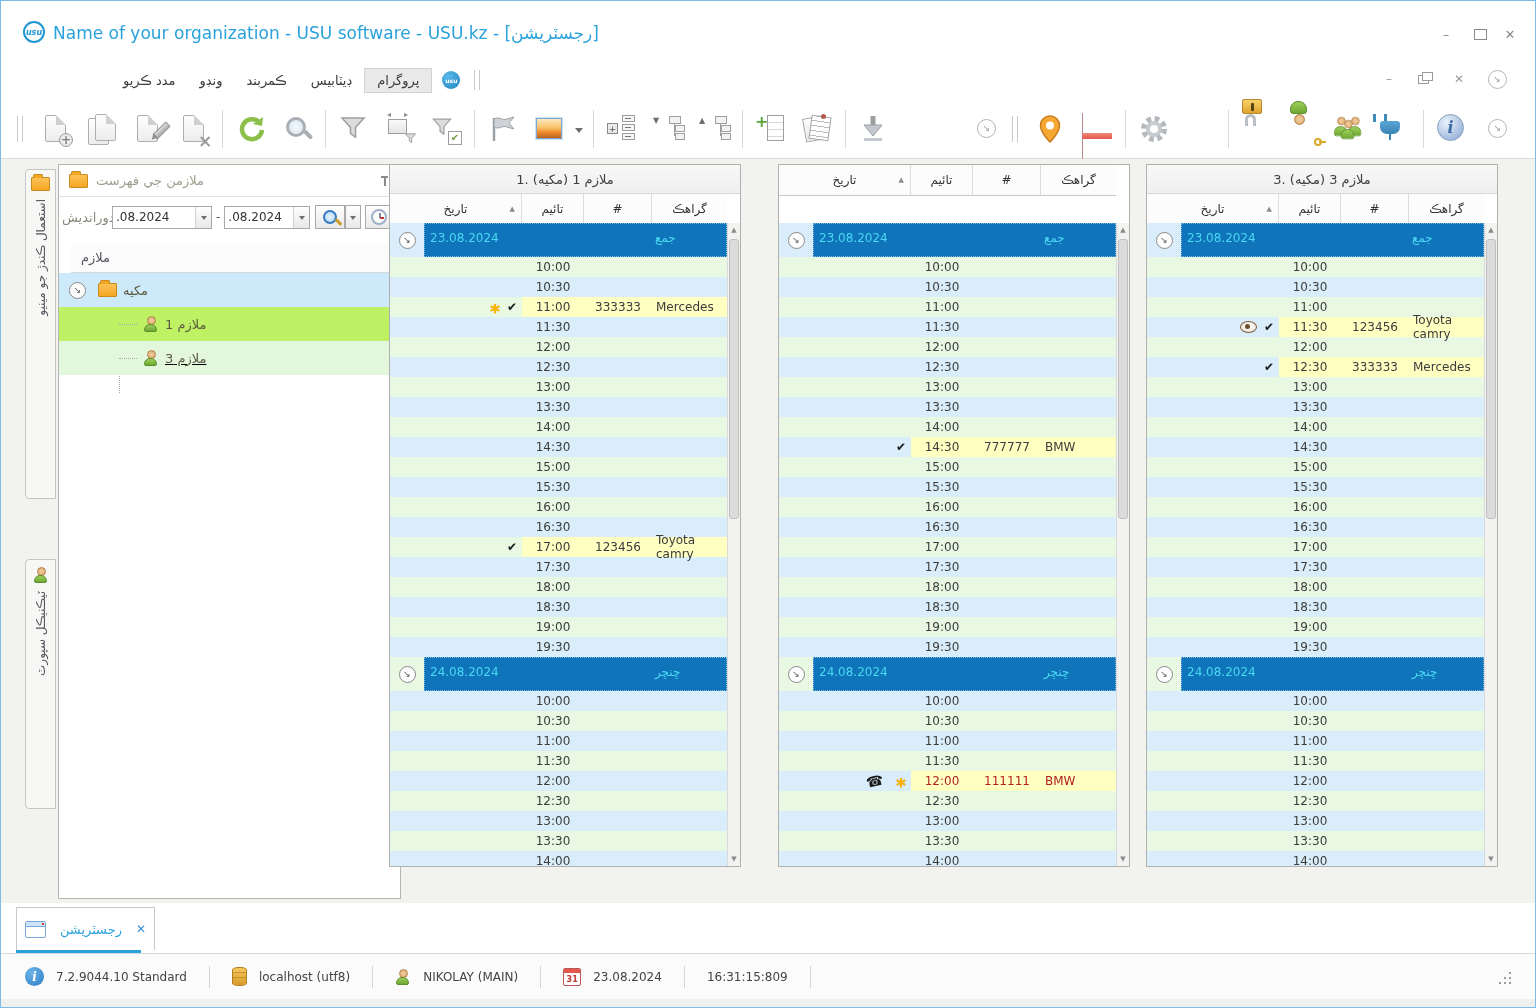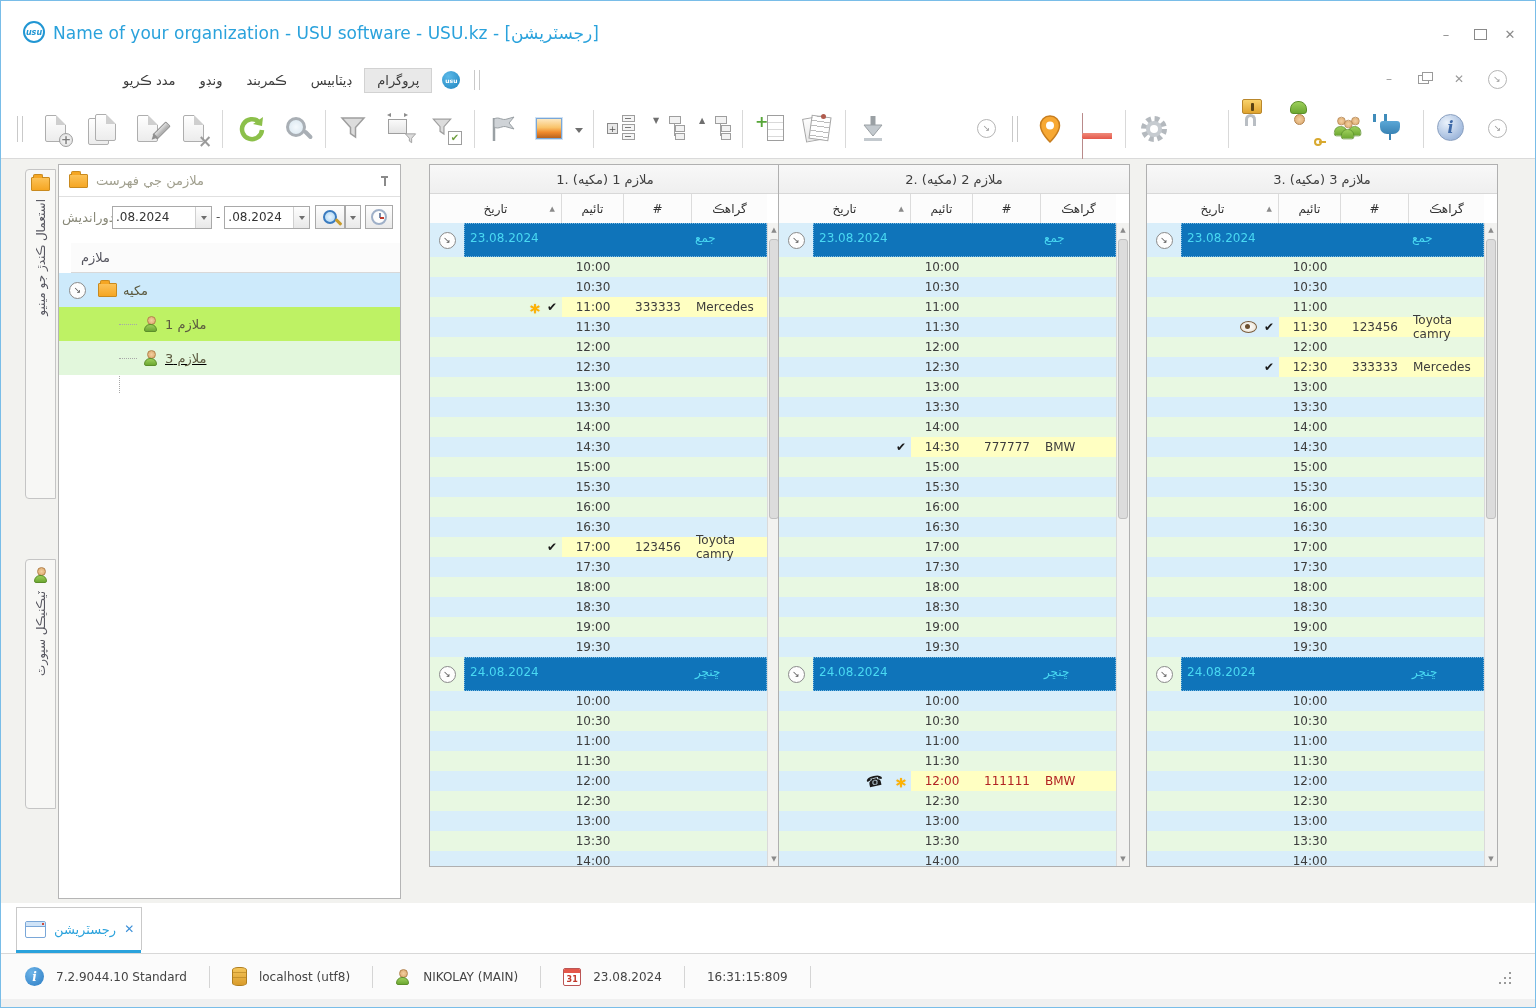--- a/index.html
+++ b/index.html
@@ -184,21 +184,21 @@
   .star-ic{color:#ffb400;font-size:19px;font-weight:bold;line-height:8px;margin-top:8px;text-shadow:0 0 1px #e09000;}
   .eye-ic{position:relative;width:15px;height:10px;border:1px solid #7a5b3a;border-radius:50%;background:radial-gradient(#fff,#e8e0d0);}
   .eye-ic:after{content:"";position:absolute;left:4px;top:1.5px;width:5px;height:5px;border-radius:50%;background:#6b4f2f;}
   .phone-ic{font-size:14px;color:#1a1a1a;transform:rotate(-12deg);line-height:14px;margin-right:6px;}
   .pscroll{position:absolute;right:0;top:58px;bottom:0;width:13px;background:#f2f2f0;border-left:1px solid #dadada;box-sizing:border-box;}
   .ps-up,.ps-down{position:absolute;left:0;width:12px;height:14px;display:flex;align-items:center;justify-content:center;font-size:7px;color:#8a8a8a;}
   .ps-up{top:0;}.ps-down{bottom:0;}
   .ps-thumb{position:absolute;left:1px;top:16px;width:10px;height:280px;background:#dcdcdc;border:1px solid #c0c0c0;border-radius:3px;box-sizing:border-box;}
   
   .tabstrip{position:absolute;left:0;top:902px;width:100%;height:50px;background:#fff;}
-  .btab{position:absolute;left:15px;top:4px;width:126px;height:43px;background:#fff;border:1px solid #c9c9c9;border-bottom:none;
+  .btab{position:absolute;left:15px;top:4px;width:139px;height:43px;background:#fff;border:1px solid #c9c9c9;border-bottom:none;
     box-sizing:border-box;display:flex;align-items:center;gap:8px;padding:0 8px;}
   .btab .tlabel{font-size:13px;color:#2aa2dc;flex:1;text-align:center;}
   .tabunderline{position:absolute;left:15px;top:47px;width:125px;height:3px;background:#2aa2dc;}
   .winico{position:relative;width:19px;height:15px;border:1px solid #7aa7d8;border-radius:2px;background:#fff;flex:none;overflow:hidden;}
   .winico:before{content:"";display:block;height:4px;background:#cfe3f7;border-bottom:1px solid #7aa7d8;}
   .winico:after{content:"";position:absolute;right:1px;top:1px;width:2px;height:2px;background:#d04a3a;}
   .tclose{color:#3a8fd8;font-size:12px;font-weight:bold;flex:none;}
   
   .statusbar{position:absolute;left:0;top:952px;width:100%;height:46px;background:#fbfbfb;border-top:1px solid #d8d8d8;
     display:flex;align-items:center;padding:0 24px;box-sizing:border-box;gap:14px;font-size:12px;color:#444;}
@@ -512,21 +512,21 @@
         </div>
         <div class="ti" style="background:#e2f7dc;text-decoration:underline;">
           <span class="hconn" style="margin-left:60px;"></span>
           <span class="miniperson"></span>
           <span class="tilabel">ملازم 3</span>
         </div>
       </div>
     </div>
 
     <div id="panels">
-        <div class="panel" style="left: 428px;">
+        <div class="panel" style="left: 388px;">
           <div class="ptitle">ملازم 1 (مکيه) .1</div>
           <div class="phead">
             <div class="phc" style="width: 132px;">تاریخ<span class="sortarr">▲</span></div>
             <div class="phc" style="width: 62px;">تائيم</div>
             <div class="phc" style="width: 68px;">#</div>
             <div class="phc last" style="flex: 1 1 0%;">گراهڪ</div>
           </div>
           <div class="rows">
             <div class="band">
               <div class="bgut b">
@@ -726,21 +726,20 @@
               <div class="c-client"></div>
             </div>
           </div>
           <div class="pscroll">
             <div class="ps-up">▲</div>
             <div class="ps-thumb"></div>
             <div class="ps-down">▼</div>
           </div>
         </div>
         <div class="panel" style="left: 777px;">
-          <div class="ptitle">ملازم 2 (مکيه) .2</div>
           <div class="phead">
             <div class="phc" style="width: 132px;">تاریخ<span class="sortarr">▲</span></div>
             <div class="phc" style="width: 62px;">تائيم</div>
             <div class="phc" style="width: 68px;">#</div>
             <div class="phc last" style="flex: 1 1 0%;">گراهڪ</div>
           </div>
           <div class="rows">
             <div class="band">
               <div class="bgut b">
                 <span class="circlearrow">↘</span>

